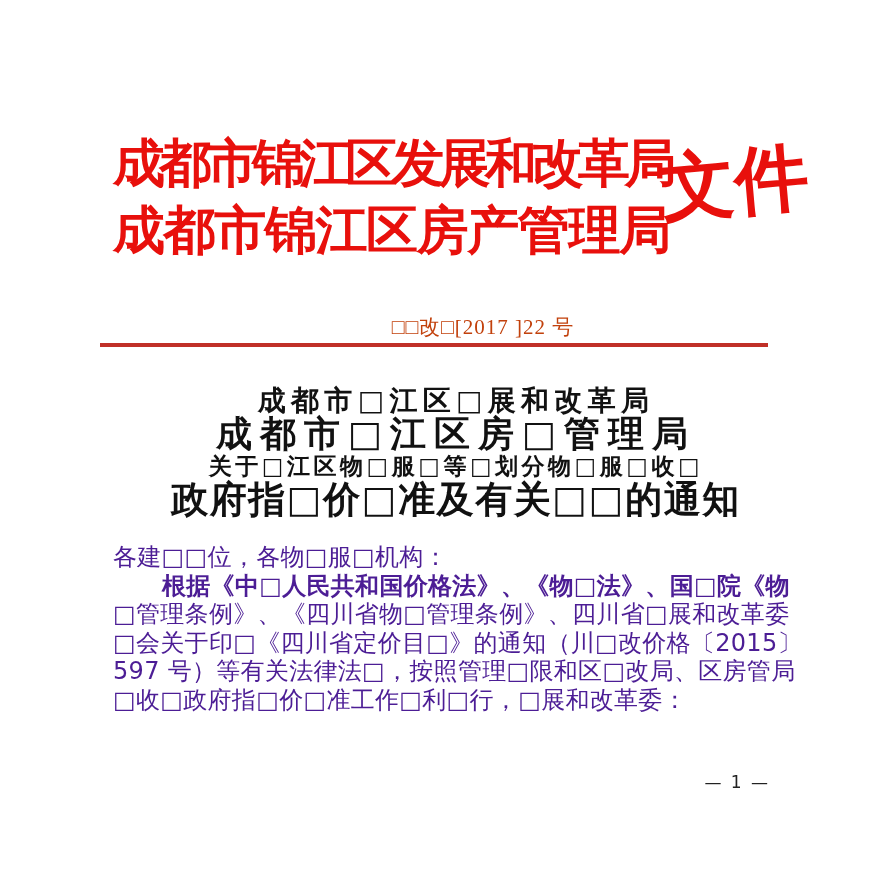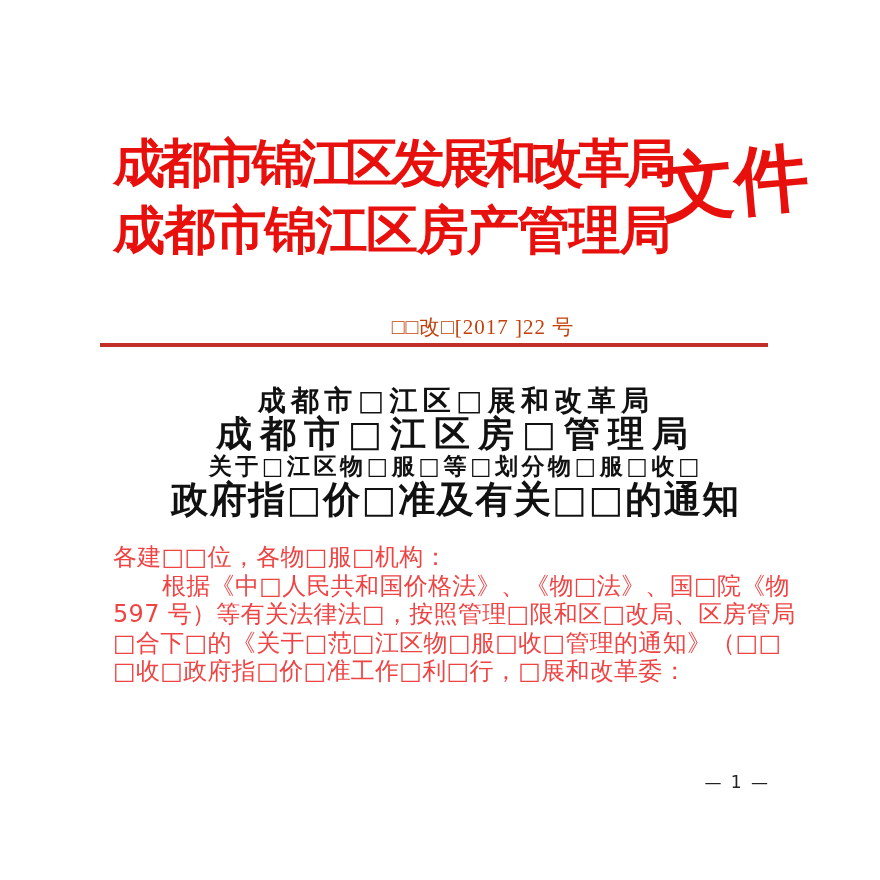--- a/index.html
+++ b/index.html
@@ -96,28 +96,28 @@
   .title-line.t4 { font-size: 37px; letter-spacing: 1.5px; }
 
   
   .body-block {
     position: absolute;
     left: 113px;
     top: 543px;
     width: 660px;
     font-size: 24px;
     letter-spacing: 0.3px;
-    color: #ef4444;
+    color: #4c1d95;
   }
   .body-line {
     white-space: nowrap;
     height: 28.5px;
     line-height: 28.5px;
   }
-  .body-line.indent { padding-left: 49px; }
+  .body-line.indent { padding-left: 49px; font-weight: bold; }
 
   
   .page-number {
     position: absolute;
     top: 772px;
     right: 110px;
     font-size: 17px;
     letter-spacing: 2px;
     color: #222222;
     white-space: nowrap;
@@ -141,20 +141,21 @@
   <div class="title-block">
     <div class="title-line t1">成都市□江区□展和改革局</div>
     <div class="title-line t2">成都市□江区房□管理局</div>
     <div class="title-line t3">关于□江区物□服□等□划分物□服□收□</div>
     <div class="title-line t4">政府指□价□准及有关□□的通知</div>
   </div>
 
   <div class="body-block">
     <div class="body-line">各建□□位，各物□服□机构：</div>
     <div class="body-line indent">根据《中□人民共和国价格法》、《物□法》、国□院《物</div>
+    <div class="body-line">□管理条例》、《四川省物□管理条例》、四川省□展和改革委</div>
+    <div class="body-line">□会关于印□《四川省定价目□》的通知（川□改价格〔2015〕</div>
     <div class="body-line">597 号）等有关法律法□，按照管理□限和区□改局、区房管局</div>
-    <div class="body-line">□合下□的《关于□范□江区物□服□收□管理的通知》（□□</div>
     <div class="body-line">□收□政府指□价□准工作□利□行，□展和改革委：</div>
   </div>
 
   <div class="page-number">— 1 —</div>
 
 </div>
 
 </body></html>

